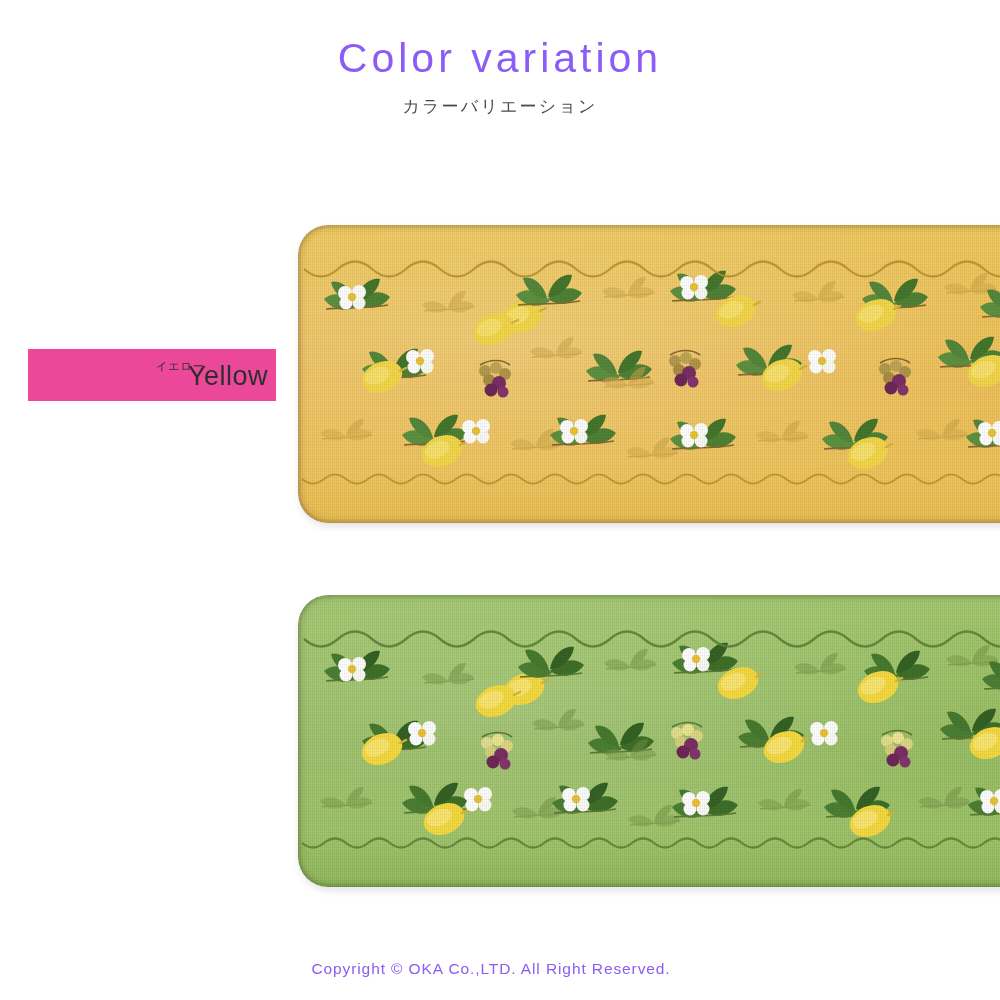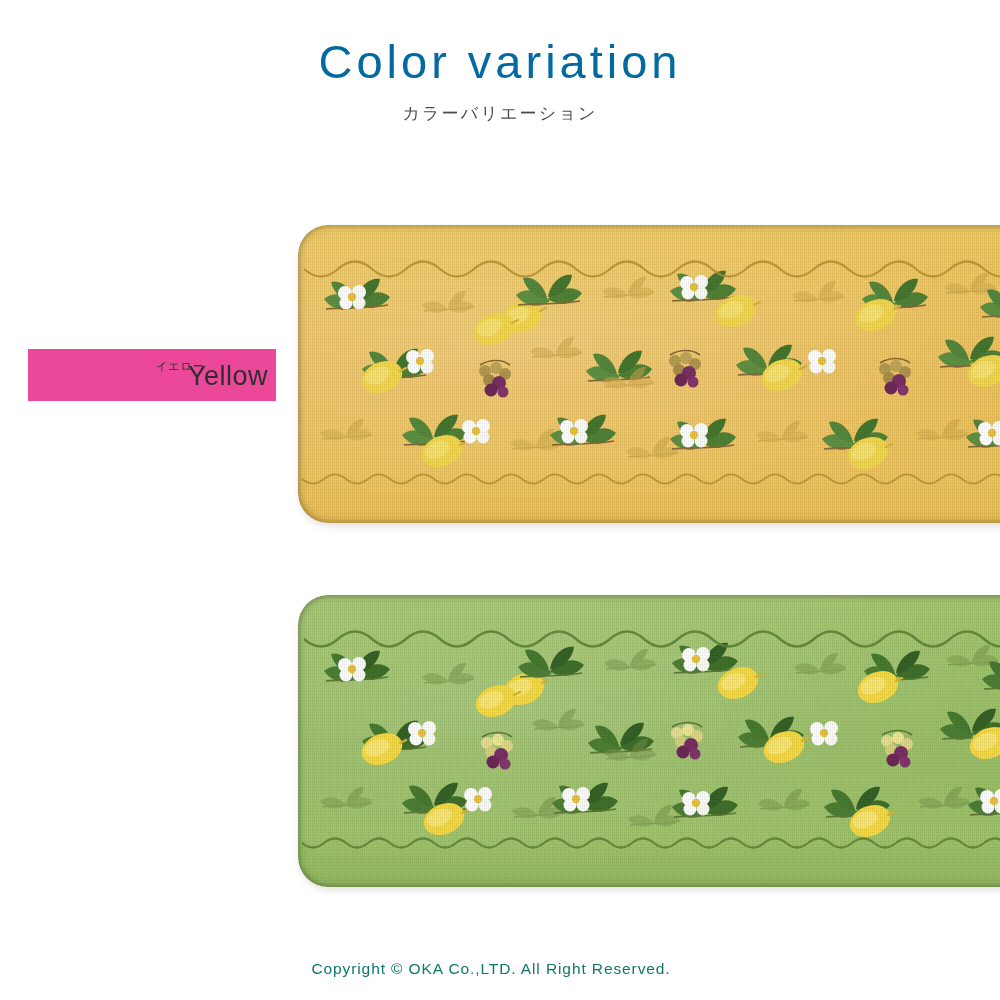--- a/index.html
+++ b/index.html
@@ -18,24 +18,24 @@
     background:#ffffff;
   }
 
   
   .header {
     position:absolute;
     top:34px; left:0; width:1000px;
     text-align:center;
   }
   .title {
-    font-size:47px;
+    font-size:41px;
     font-weight:300;
     letter-spacing:4px;
-    color:#0369a1;
+    color:#8b5cf6;
     line-height:1.18;
     font-family:"Liberation Sans", sans-serif;
   }
   .subtitle {
     margin-top:13px;
     font-size:17px;
     font-weight:400;
     letter-spacing:2.2px;
     color:#4a4a4a;
     font-family:"DejaVu Sans", sans-serif;
@@ -157,21 +157,21 @@
   .footer {
     position:absolute;
     left:0; bottom:22px;
     width:1000px;
     text-align:center;
     padding-right:18px;
   }
   .copyright {
     font-size:15.5px;
     letter-spacing:0.9px;
-    color:#0f766e;
+    color:#8b5cf6;
     font-family:"Liberation Sans", sans-serif;
   }
 </style>
 </head>
 <body>
 
 <div id="page">
 
   <div class="header">
     <div class="title">Color variation</div>

